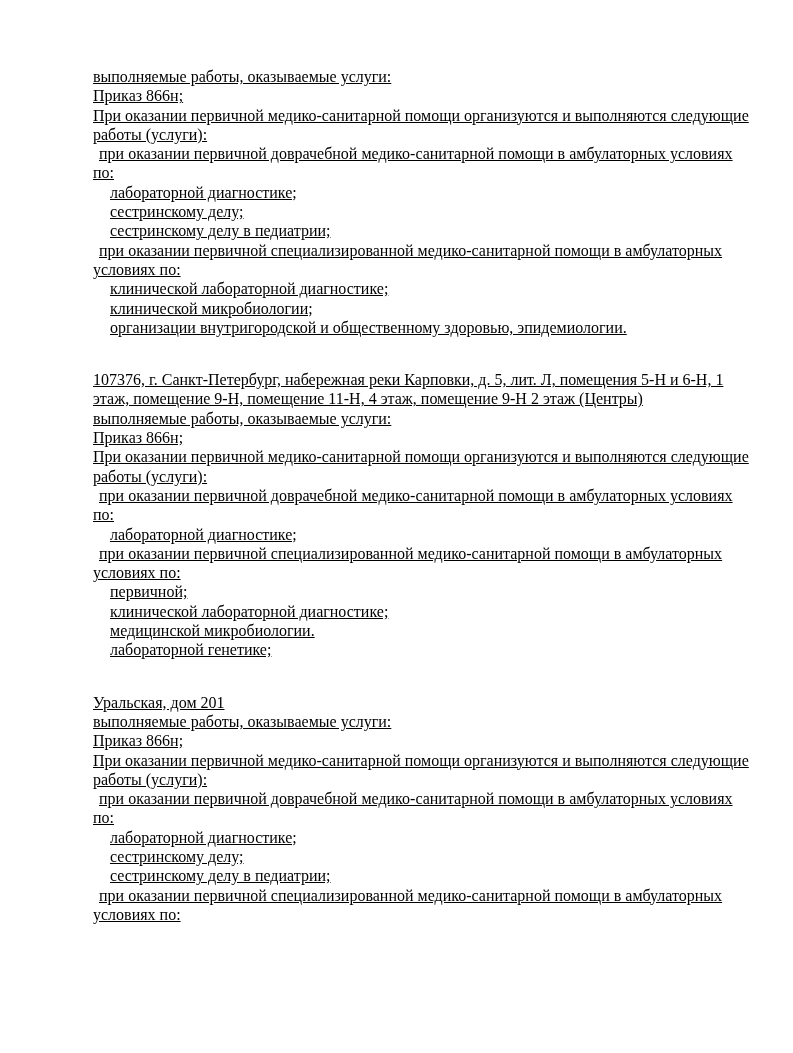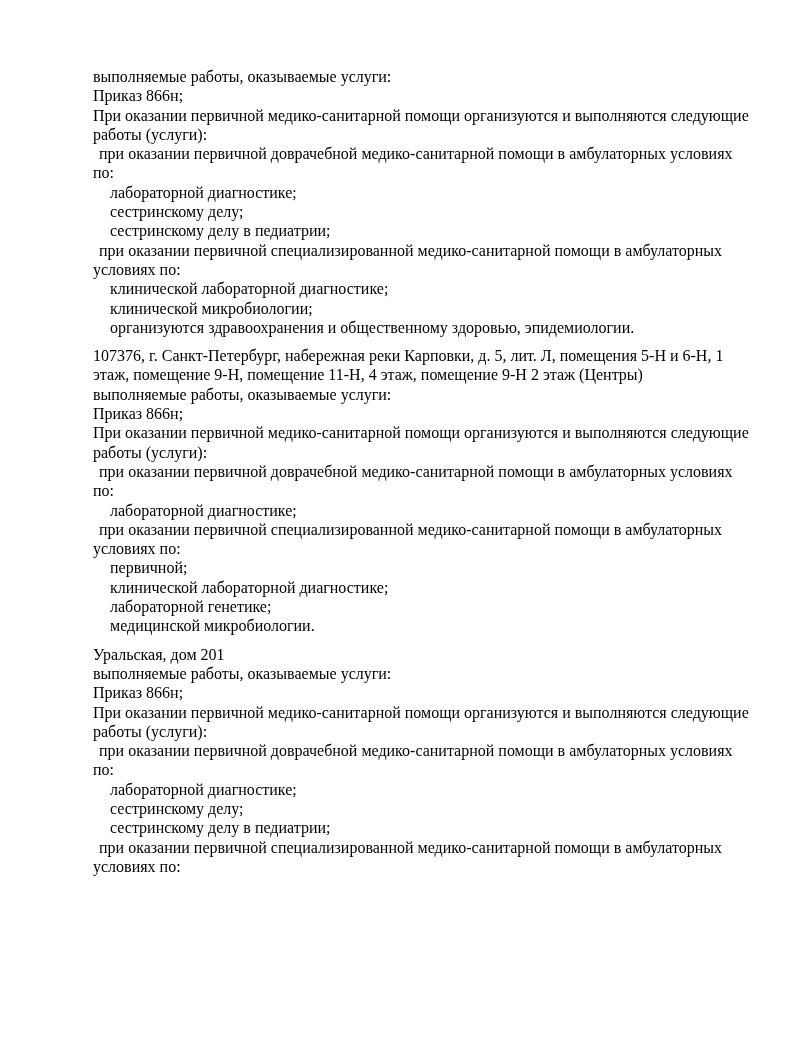--- a/index.html
+++ b/index.html
@@ -12,23 +12,24 @@
     box-sizing: border-box;
     width: 793px;
     height: 1053px;
     background: #ffffff;
     padding: 67px 48px 0 93px;
     overflow: hidden;
     font-family: "Liberation Serif", "DejaVu Serif", serif;
     font-size: 16px;
     line-height: 19.3px;
     color: #000000;
+    text-decoration: underline;
   }
   .section { margin: 0; }
-  .section + .section { margin-top: 9px; } 
+  .section + .section { margin-top: 33px; } 
   p.doc-line {
     margin: 0;
     padding: 0;
     white-space: pre;
   }
   p.doc-line.indent-1 { padding-left: 6px; }
   p.doc-line.indent-2 { padding-left: 17px; }
 </style>
 </head>
 <body>
@@ -42,38 +43,38 @@
         <p class="doc-line indent-0">работы (услуги):</p>
         <p class="doc-line indent-1">при оказании первичной доврачебной медико-санитарной помощи в амбулаторных условиях</p>
         <p class="doc-line indent-0">по:</p>
         <p class="doc-line indent-2">лабораторной диагностике;</p>
         <p class="doc-line indent-2">сестринскому делу;</p>
         <p class="doc-line indent-2">сестринскому делу в педиатрии;</p>
         <p class="doc-line indent-1">при оказании первичной специализированной медико-санитарной помощи в амбулаторных</p>
         <p class="doc-line indent-0">условиях по:</p>
         <p class="doc-line indent-2">клинической лабораторной диагностике;</p>
         <p class="doc-line indent-2">клинической микробиологии;</p>
-        <p class="doc-line indent-2">организуются здравоохранения и общественному здоровью, эпидемиологии.</p>
+        <p class="doc-line indent-2">организации внутригородской и общественному здоровью, эпидемиологии.</p>
       </div>
       <div class="section">
         <p class="doc-line indent-0">107376, г. Санкт-Петербург, набережная реки Карповки, д. 5, лит. Л, помещения 5-Н и 6-Н, 1</p>
         <p class="doc-line indent-0">этаж, помещение 9-Н, помещение 11-Н, 4 этаж, помещение 9-Н 2 этаж (Центры)</p>
         <p class="doc-line indent-0">выполняемые работы, оказываемые услуги:</p>
         <p class="doc-line indent-0">Приказ 866н;</p>
         <p class="doc-line indent-0">При оказании первичной медико-санитарной помощи организуются и выполняются следующие</p>
         <p class="doc-line indent-0">работы (услуги):</p>
         <p class="doc-line indent-1">при оказании первичной доврачебной медико-санитарной помощи в амбулаторных условиях</p>
         <p class="doc-line indent-0">по:</p>
         <p class="doc-line indent-2">лабораторной диагностике;</p>
         <p class="doc-line indent-1">при оказании первичной специализированной медико-санитарной помощи в амбулаторных</p>
         <p class="doc-line indent-0">условиях по:</p>
         <p class="doc-line indent-2">первичной;</p>
         <p class="doc-line indent-2">клинической лабораторной диагностике;</p>
+        <p class="doc-line indent-2">медицинской микробиологии.</p>
         <p class="doc-line indent-2">лабораторной генетике;</p>
-        <p class="doc-line indent-2">медицинской микробиологии.</p>
       </div>
       <div class="section">
         <p class="doc-line indent-0">Уральская, дом 201</p>
         <p class="doc-line indent-0">выполняемые работы, оказываемые услуги:</p>
         <p class="doc-line indent-0">Приказ 866н;</p>
         <p class="doc-line indent-0">При оказании первичной медико-санитарной помощи организуются и выполняются следующие</p>
         <p class="doc-line indent-0">работы (услуги):</p>
         <p class="doc-line indent-1">при оказании первичной доврачебной медико-санитарной помощи в амбулаторных условиях</p>
         <p class="doc-line indent-0">по:</p>
         <p class="doc-line indent-2">лабораторной диагностике;</p>

